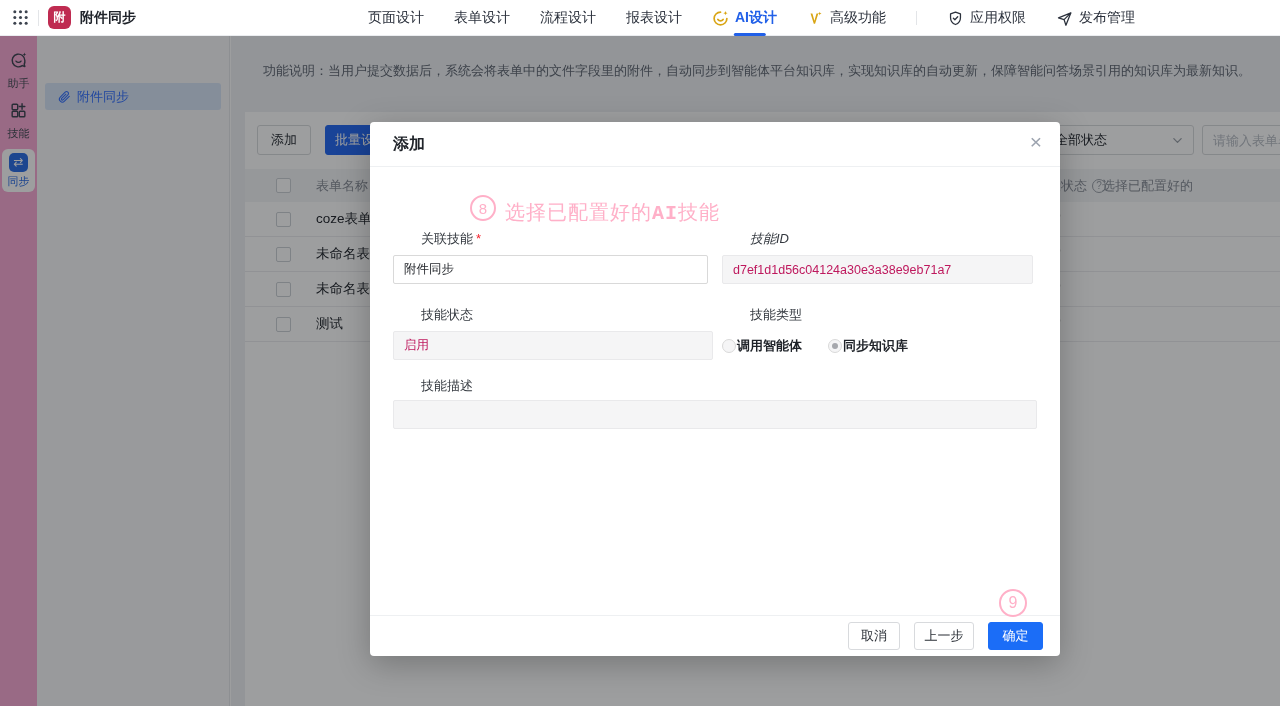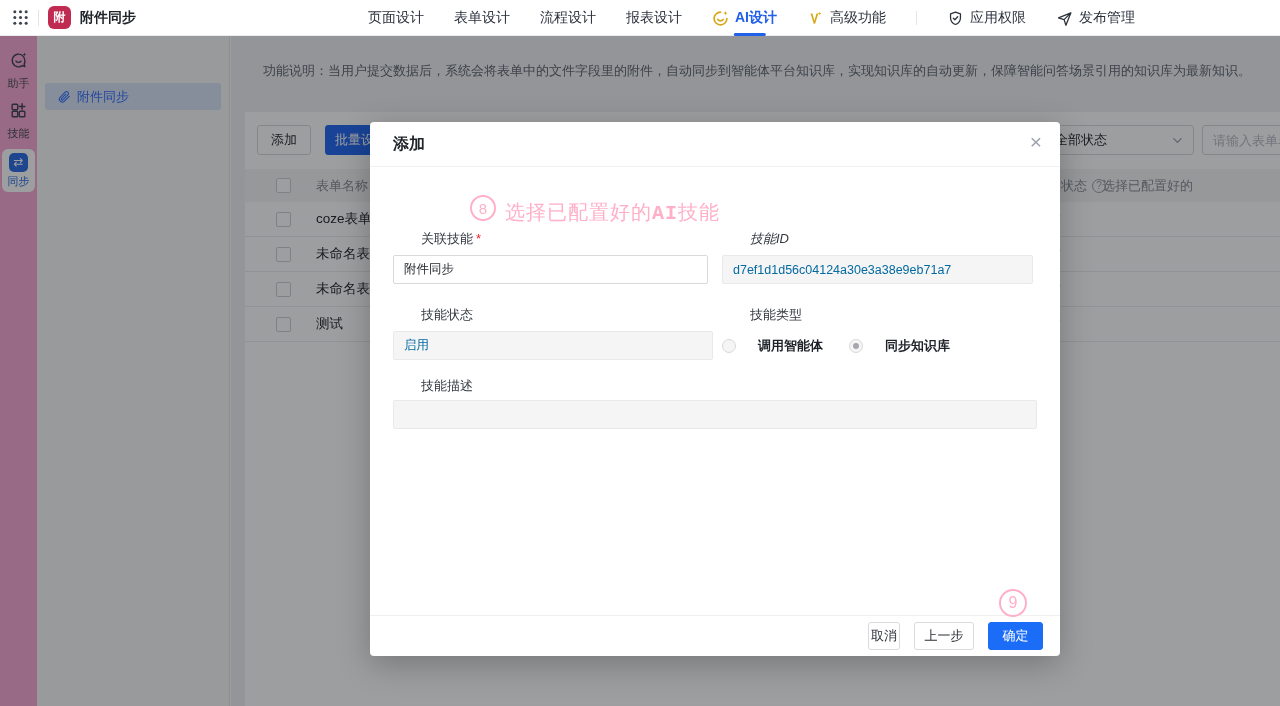--- a/index.html
+++ b/index.html
@@ -79,23 +79,23 @@
            border-radius:4px; box-shadow:0 8px 32px rgba(0,0,0,0.25); z-index:50; }
   .m-header { position:relative; height:45px; border-bottom:1px solid #eef0f2; display:flex; align-items:center; padding-left:23px; }
   .m-title { font-size:16px; font-weight:700; color:#1f2329; }
   .m-close { position:absolute; right:18px; top:9px; font-size:21px; color:#9ca3af; cursor:pointer; line-height:1; }
   .m-body { position:relative; }
   .f-label { position:absolute; font-size:13px; color:#33383f;margin-left:28px; }
   .req { color:#f5222d; margin-left:3px; }
   .f-input { position:absolute; height:29px; border:1px solid #d9d9d9; border-radius:2px; background:#fff;
              font-size:12.5px; color:#26292e; padding:0 10px; outline:none;
              font-family:"Liberation Sans","DejaVu Sans",sans-serif; }
-  .f-input:disabled { background:#f5f5f6; border-color:#e9e9eb; color:#0369a1; }
+  .f-input:disabled { background:#f5f5f6; border-color:#e9e9eb; color:#be185d; }
   .radios { position:absolute; display:flex; align-items:center; gap:26px; height:29px; }
-  .radio { display:flex; align-items:center; gap:22px; font-size:13px; font-weight:700; color:#1f2329; cursor:not-allowed; }
+  .radio { display:flex; align-items:center; gap:1px; font-size:13px; font-weight:700; color:#1f2329; cursor:not-allowed; }
   .r-circle { width:14px; height:14px; border-radius:50%; border:1px solid #d9d9d9; background:#f5f5f6; position:relative; }
   .r-circle.checked::after { content:""; position:absolute; left:3px; top:3px; width:6px; height:6px; border-radius:50%; background:#a6a8ad; }
   .m-footer { position:absolute; left:0; right:0; bottom:0; height:41px; border-top:1px solid #eef0f2;
               display:flex; align-items:center; justify-content:flex-end; gap:14px; padding-right:17px; }
   .m-btn { height:28px; font-size:13px; border-radius:3px; border:1px solid #d8dadd; background:#fff; color:#2a2f36;
            display:inline-flex; align-items:center; justify-content:center; cursor:pointer; }
   .m-btn.primary { background:#1b6df7; border-color:#1b6df7; color:#fff; }
 
   
   .anno { position:absolute; color:#ffb0c8; z-index:70; }
@@ -293,21 +293,21 @@
           <span class="r-circle checked"></span>
           <span>同步知识库</span>
         </label>
       </div>
 
       <div class="f-label" style="left:23px; top:210px;">技能描述</div>
       <input class="f-input" style="left: 23px; top: 233px; width: 644px;" disabled="" value="">
     </div>
 
     <div class="m-footer">
-      <button class="m-btn" style="width:32px;">取消</button>
+      <button class="m-btn" style="width:52px;">取消</button>
       <button class="m-btn" style="width:60px;">上一步</button>
       <button class="m-btn primary" style="width:55px;">确定</button>
     </div>
 
     <div class="anno anno-circle" style="left:100px; top:73px;">8</div>
     <div class="anno anno-text" style="left:135px; top:77px;">
       <span>选择已配置好的</span><b>AI</b><span>技能</span>
     </div>
     <div class="anno anno-circle" style="left:629px; top:467px; width:28px; height:28px; font-size:16px;">9</div>
   </div>

